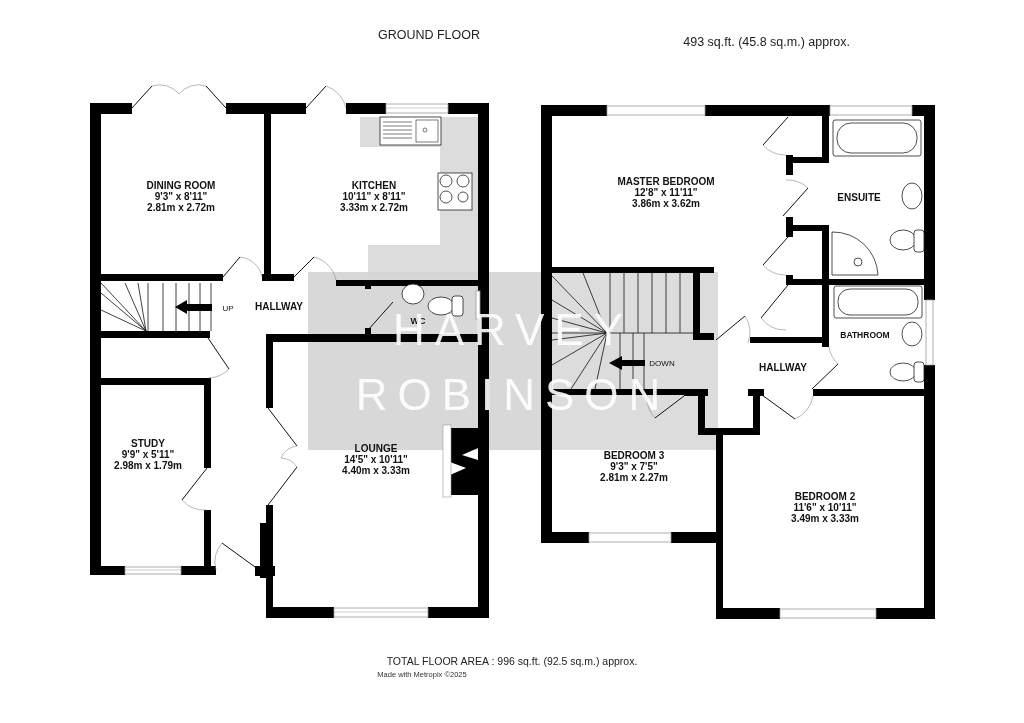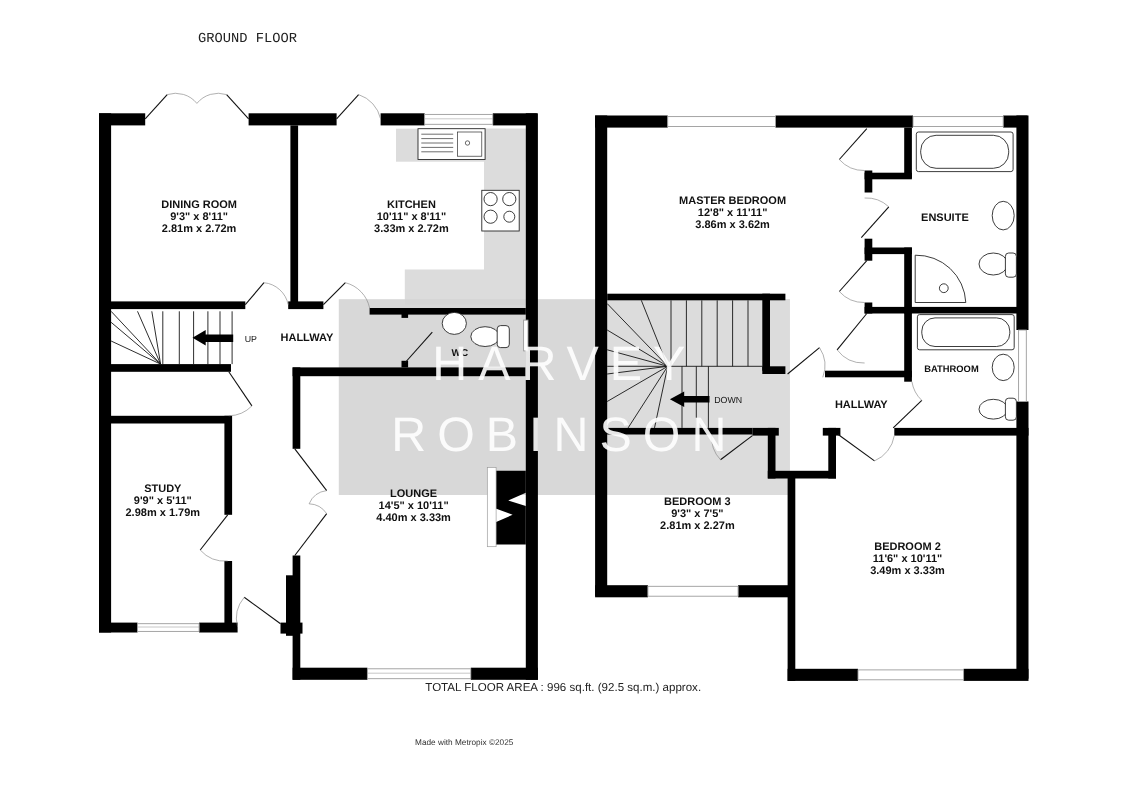--- a/index.html
+++ b/index.html
@@ -1,33 +1,34 @@
 <!DOCTYPE html>
 <html><head>
 <meta charset="utf-8">
 <style>
   html, body { margin:0; padding:0; background:#ffffff; }
   body { width:1024px; height:723px; position:relative; overflow:hidden; font-family:"Liberation Sans", sans-serif; color:#111; }
-  .hdr { position:absolute; text-align:left; font-size:12.5px; line-height:14px; color:#222;font-family:Liberation Mono, monospace; }
+  .hdr { position:absolute; text-align:right; font-size:12.5px; line-height:14px; color:#222; }
   .hdr .t { display:block; }
-  .foot1 { position:absolute; left:0; width:1024px; top:619px; text-align:center; font-size:10.5px; color:#222; }
+  .foot1 { position:absolute; left:0; width:1024px; top:655px; text-align:center; font-size:10.5px; color:#222; }
   .foot2 { position:absolute; left:0; width:844px; top:670px; text-align:center; font-size:7.5px; color:#333; }
   svg { position:absolute; left:0; top:0; }
   .rl { font-family:"Liberation Sans", sans-serif; font-weight:bold; font-size:10px; fill:#111; text-anchor:middle; }
   .rs { font-family:"Liberation Sans", sans-serif; font-weight:bold; font-size:10px; fill:#111; text-anchor:middle; }
   .sm { font-family:"Liberation Sans", sans-serif; font-size:8px; fill:#111; text-anchor:middle; }
   .wm { font-family:"Liberation Sans", sans-serif; font-size:44px; fill:#ffffff; text-anchor:middle; letter-spacing:10px; }
 </style>
 </head>
 <body>
 
 <div class="hdr" style="left:180px; width:300px; top:28px;">
   <span class="t">GROUND FLOOR</span>
 </div>
 <div class="hdr" style="left:590px; width:260px; top:35px;">
+  <span class="t">493 sq.ft. (45.8 sq.m.) approx.</span>
 </div>
 
 <svg width="1024" height="723" viewBox="0 0 1024 723">
 
   <g>
 
     <rect x="360" y="117" width="118" height="30" fill="#dcdcdc"></rect>
     <rect x="440" y="117" width="38" height="160" fill="#dcdcdc"></rect>
     <rect x="368" y="245" width="110" height="32" fill="#dcdcdc"></rect>
 

